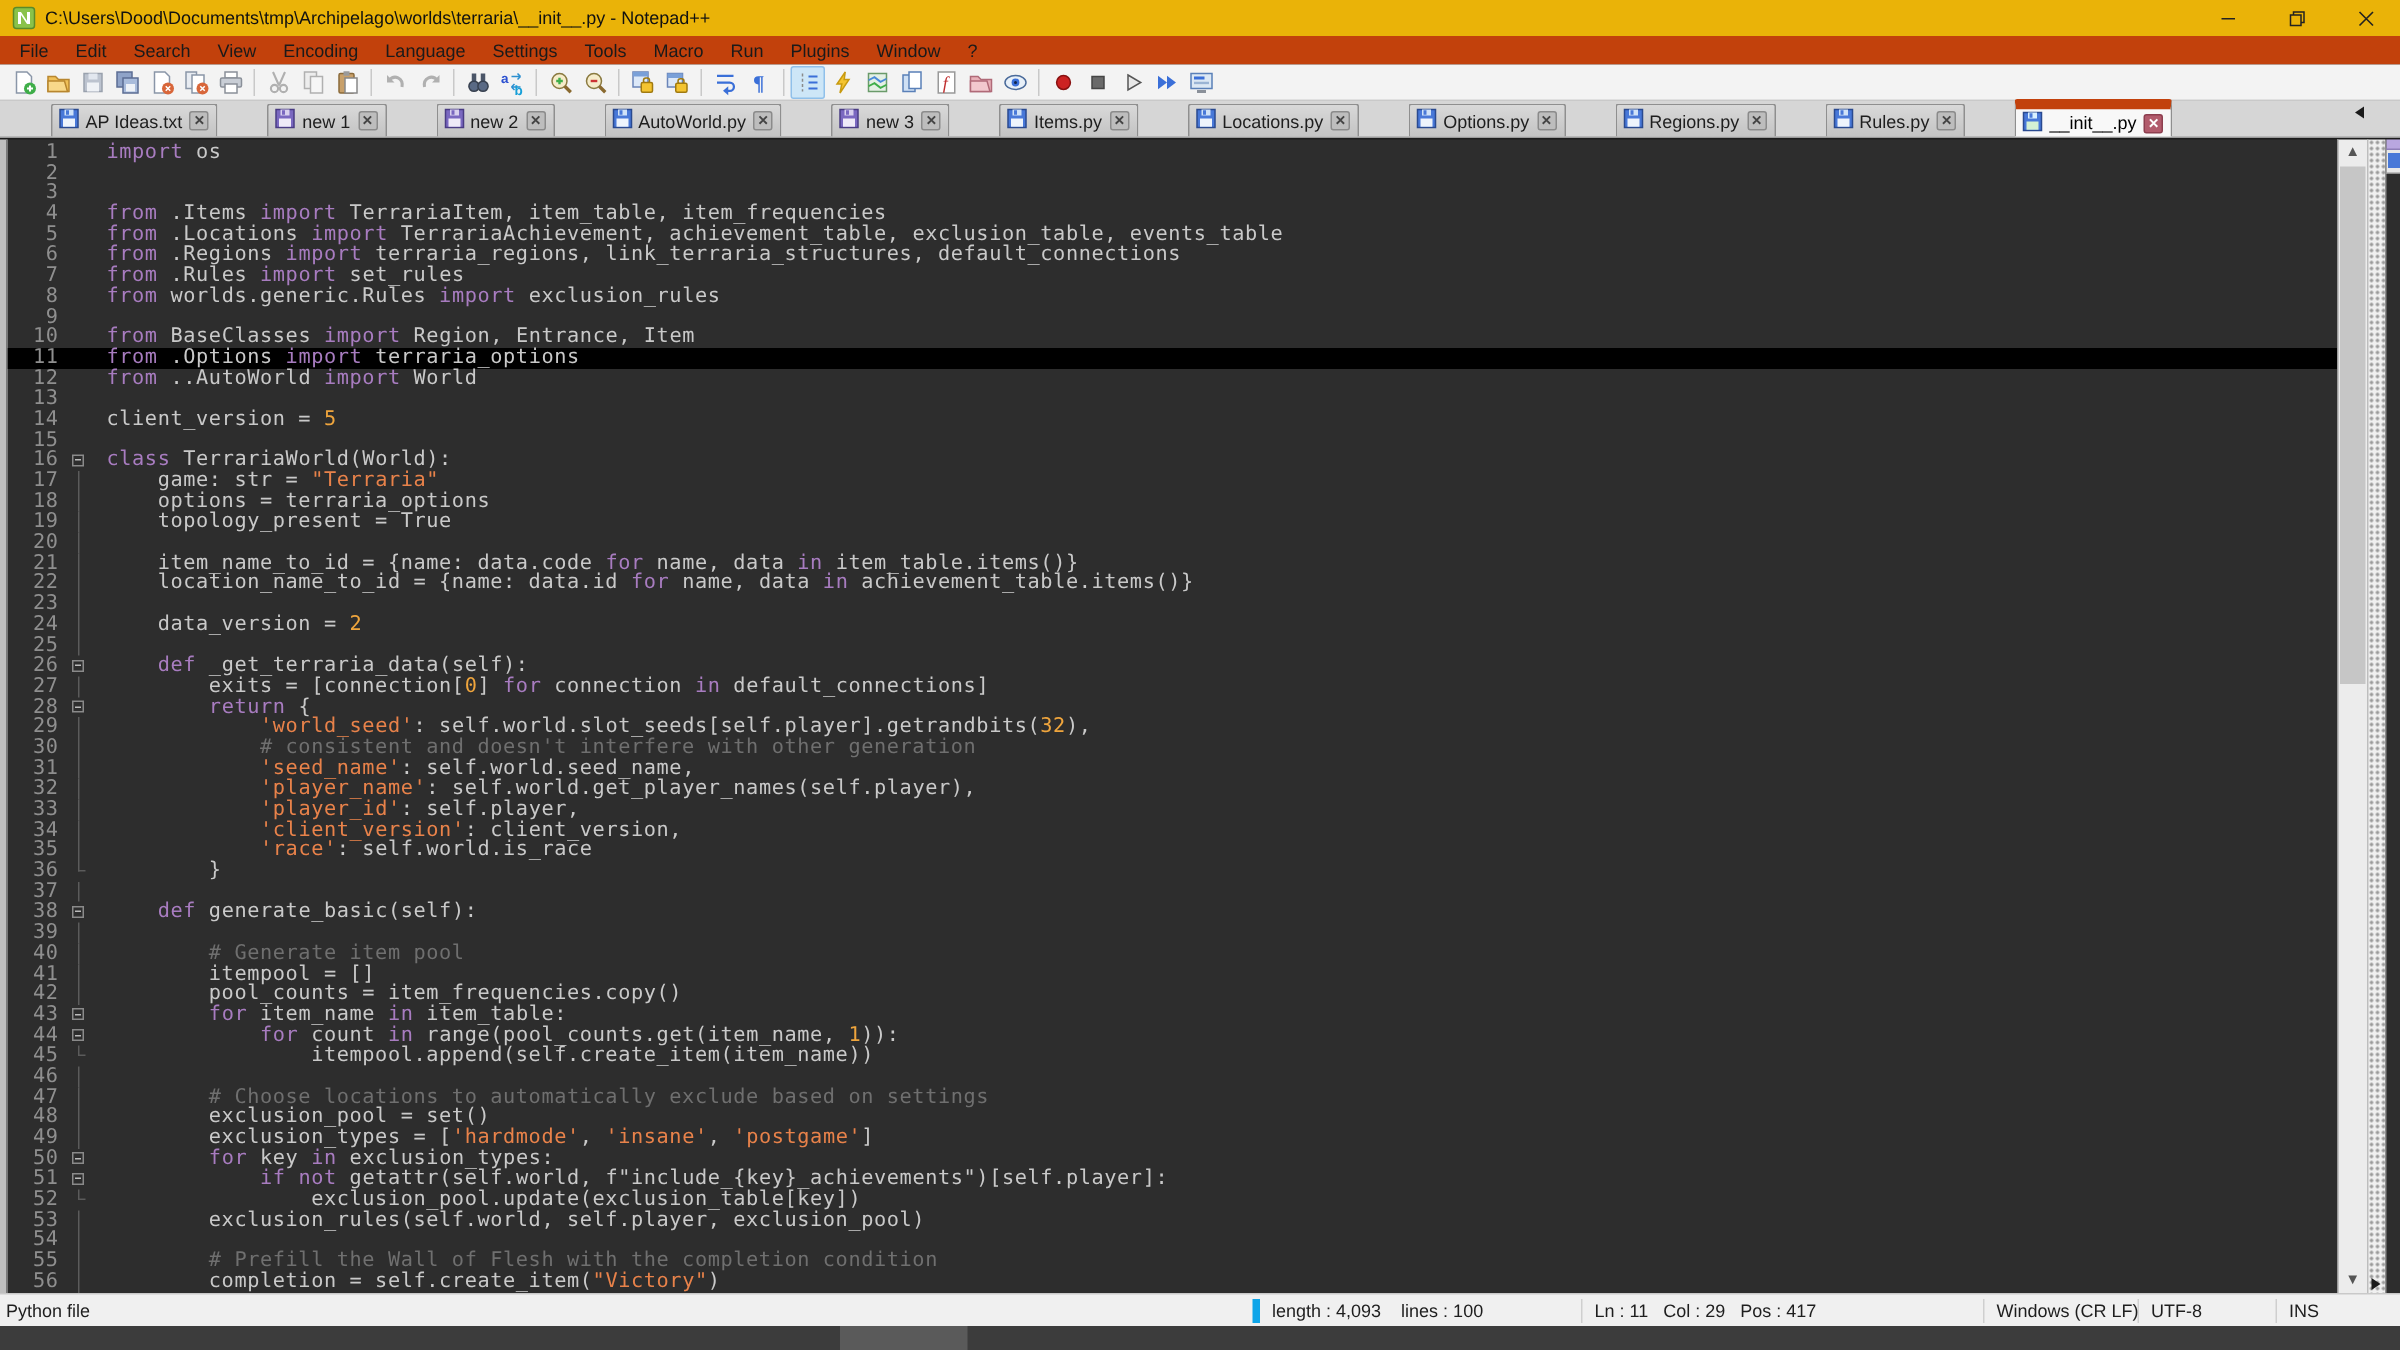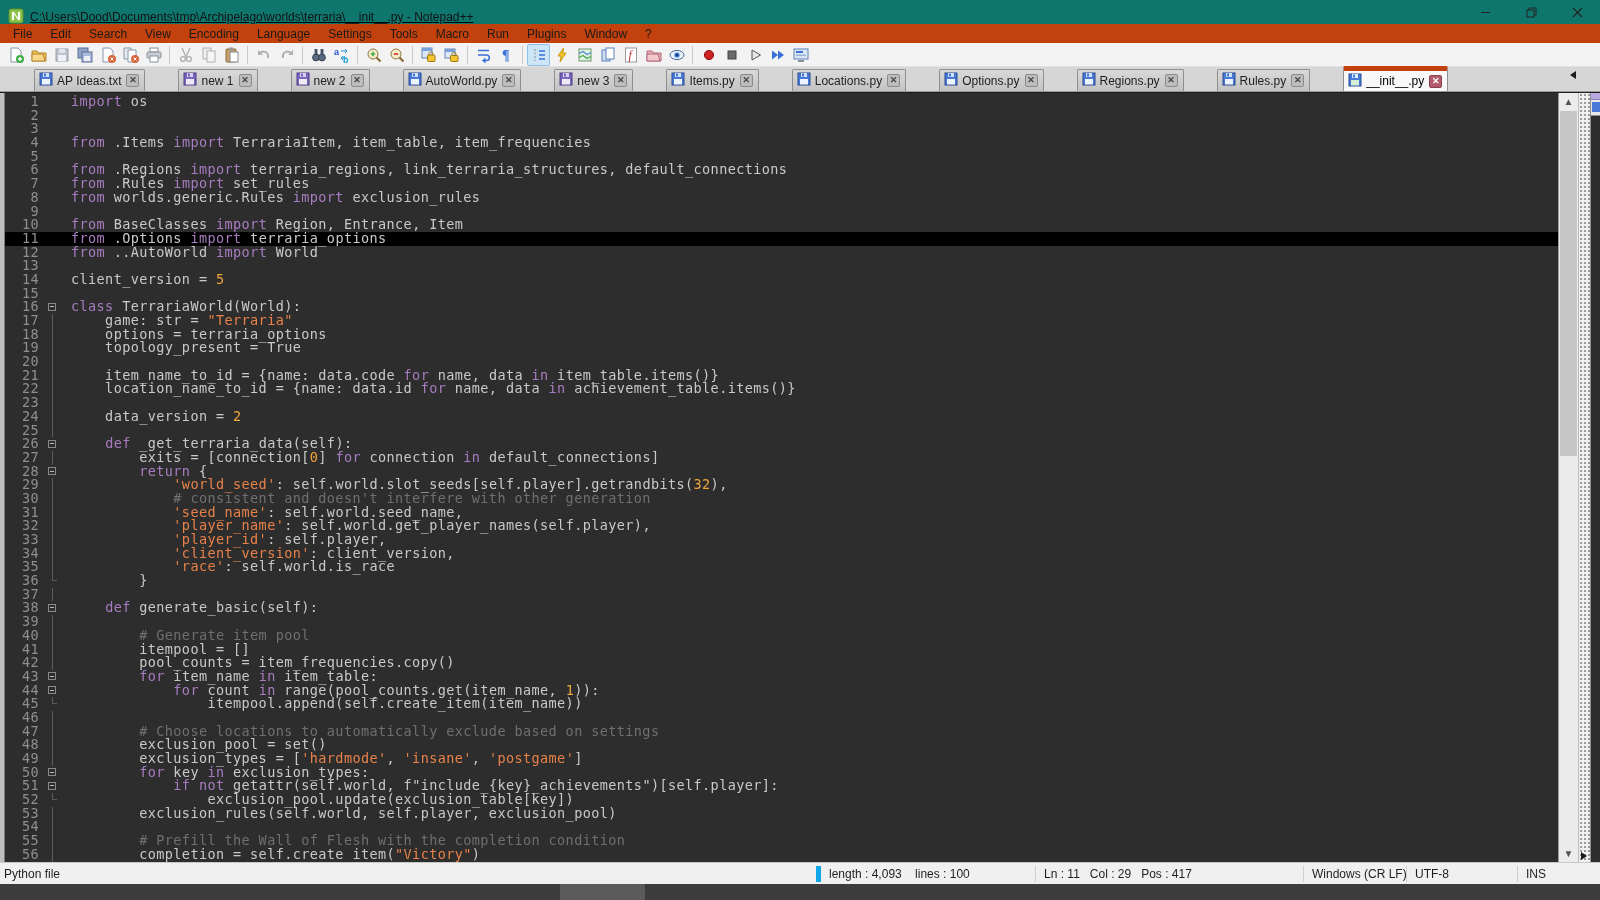--- a/index.html
+++ b/index.html
@@ -1,21 +1,21 @@
 <!DOCTYPE html>
 <html><head>
 <meta charset="utf-8">
 <style>
   * { margin:0; padding:0; box-sizing:border-box; }
   html,body { width:1600px; height:900px; overflow:hidden; background:#3c3c3c;
     font-family:"Liberation Sans", sans-serif; }
   .window { width:1600px; height:900px; display:flex; flex-direction:column; }
 
   
-  .titlebar { height:24px; background:#0f766e; display:flex; align-items:flex-end; flex:0 0 auto;text-decoration:underline; }
+  .titlebar { height:24px; background:#eab308; display:flex; align-items:center; flex:0 0 auto; }
   .app-icon { width:16px; height:16px; margin:0 6px 0 8px; flex:0 0 auto; }
   .title-text { font-size:12px; color:#111; white-space:nowrap; }
   .win-controls { margin-left:auto; display:flex; height:100%; }
   .win-btn { width:46px; height:100%; display:flex; align-items:center; justify-content:center;
     font-size:12px; color:#222; }
   .win-btn svg { display:block; }
 
   
   .menubar { height:19px; background:#c2410c; display:flex; align-items:center; padding-left:4px;
     flex:0 0 auto; }
@@ -29,21 +29,21 @@
   .tb-btn.active { background:#cde6f7; border-color:#90c0ea; }
   .tb-btn svg { display:block; }
   .tb-sep { width:1px; height:18px; background:#c9c9c9; margin:0 4px; }
 
   
   .tabbar { height:25px; background:#d6d6d6; display:flex; align-items:flex-end; padding-left:2px;
     flex:0 0 auto; position:relative; border-bottom:1px solid #9a9a9a; }
   .tab { height:22px; display:flex; align-items:center; background:linear-gradient(#d9d9d9,#c3c3c3);
     border:1px solid #8f8f8f; border-bottom:none; border-radius:2px 2px 0 0; margin-right:1px;
     padding:0 5px 0 4px; font-size:12px; color:#1e1e1e; white-space:nowrap;margin-left:32px; }
-  .tab.active { height:25px; background:#f8f8f8; border-top:5px solid #c2410c; color:#000;text-align:right; }
+  .tab.active { height:25px; background:#f8f8f8; border-top:7px solid #c2410c; color:#000;text-align:right; }
   .tab .flopico { width:14px; height:14px; margin-right:4px; flex:0 0 auto; }
   .tab-close { width:13px; height:13px; margin-left:5px; background:#bdbdbd; border:1px solid #8b8b8b;
     border-radius:2px; display:flex; align-items:center; justify-content:center; font-size:9px;
     line-height:1; color:#444; font-weight:bold; }
   .tab.active .tab-close { background:#b25b6c; border-color:#8d3f4f; color:#fff; }
   .tab-scroll-left { position:absolute; right:24px; top:4px; width:0; height:0;
     border-top:4px solid transparent; border-bottom:4px solid transparent; border-right:6px solid #1a1a1a; }
 
   
   .editor-row { flex:1 1 auto; display:flex; min-height:0; background:#2d2d2d; border-top:1px solid #1c1c1c; }
@@ -83,21 +83,21 @@
   .view2-icon { height:16px; background:#e8e8e8; border-bottom:1px solid #8f8f8f; position:relative; }
   .view2-icon:after { content:""; position:absolute; left:1px; top:2px; width:8px; height:10px; background:#4878d8; }
 
   
   .statusbar { height:22px; background:#f0f0f0; border-top:1px solid #c9c9c9; display:flex;
     align-items:center; font-size:12px; color:#1e1e1e; flex:0 0 auto; }
   .sb-sec { padding:0 8px; height:16px; display:flex; align-items:center; border-right:1px solid #cfcfcf;
     white-space:pre; }
   .sb-file { flex:1 1 auto; border-right:5px solid #0ea5e9; padding-left:4px; }
   .sb-doc { width:215px; } .sb-cursor { width:268px; } .sb-eol { width:103px; }
-  .sb-enc { width:111px; } .sb-ins { width:82px; border-right:none; }
+  .sb-enc { width:92px; } .sb-ins { width:82px; border-right:none; }
 
   
   .bottom-strip { height:16px; background:#3c3c3c; position:relative; flex:0 0 auto; }
   .bottom-thumb { position:absolute; left:560px; top:0; width:85px; height:100%; background:#5a5a5a; }
 </style>
 </head>
 <body>
 
 <div class="window">
 
@@ -477,21 +477,21 @@
       <div class="tab-scroll-left"></div>
   </div>
 
   <div class="editor-row">
     <div class="left-edge"></div>
     <div class="editor" id="editor">
         <div class="code-line"><span class="gutter">1</span><span class="foldcol"></span><span class="codetext"><span class="tk-k">import</span><span class="tk-d"> os</span></span></div>
         <div class="code-line"><span class="gutter">2</span><span class="foldcol"></span><span class="codetext"></span></div>
         <div class="code-line"><span class="gutter">3</span><span class="foldcol"></span><span class="codetext"></span></div>
         <div class="code-line"><span class="gutter">4</span><span class="foldcol"></span><span class="codetext"><span class="tk-k">from</span><span class="tk-d"> .Items </span><span class="tk-k">import</span><span class="tk-d"> TerrariaItem, item_table, item_frequencies</span></span></div>
-        <div class="code-line"><span class="gutter">5</span><span class="foldcol"></span></div>
+        <div class="code-line"><span class="gutter">5</span><span class="foldcol"></span><span class="codetext"><span class="tk-k">from</span><span class="tk-d"> .Locations </span><span class="tk-k">import</span><span class="tk-d"> TerrariaAchievement, achievement_table, exclusion_table, events_table</span></span></div>
         <div class="code-line"><span class="gutter">6</span><span class="foldcol"></span><span class="codetext"><span class="tk-k">from</span><span class="tk-d"> .Regions </span><span class="tk-k">import</span><span class="tk-d"> terraria_regions, link_terraria_structures, default_connections</span></span></div>
         <div class="code-line"><span class="gutter">7</span><span class="foldcol"></span><span class="codetext"><span class="tk-k">from</span><span class="tk-d"> .Rules </span><span class="tk-k">import</span><span class="tk-d"> set_rules</span></span></div>
         <div class="code-line"><span class="gutter">8</span><span class="foldcol"></span><span class="codetext"><span class="tk-k">from</span><span class="tk-d"> worlds.generic.Rules </span><span class="tk-k">import</span><span class="tk-d"> exclusion_rules</span></span></div>
         <div class="code-line"><span class="gutter">9</span><span class="foldcol"></span><span class="codetext"></span></div>
         <div class="code-line"><span class="gutter">10</span><span class="foldcol"></span><span class="codetext"><span class="tk-k">from</span><span class="tk-d"> BaseClasses </span><span class="tk-k">import</span><span class="tk-d"> Region, Entrance, Item</span></span></div>
         <div class="code-line current"><span class="gutter">11</span><span class="foldcol"></span><span class="codetext"><span class="tk-k">from</span><span class="tk-d"> .Options </span><span class="tk-k">import</span><span class="tk-d"> terraria_options</span></span></div>
         <div class="code-line"><span class="gutter">12</span><span class="foldcol"></span><span class="codetext"><span class="tk-k">from</span><span class="tk-d"> ..AutoWorld </span><span class="tk-k">import</span><span class="tk-d"> World</span></span></div>
         <div class="code-line"><span class="gutter">13</span><span class="foldcol"></span><span class="codetext"></span></div>
         <div class="code-line"><span class="gutter">14</span><span class="foldcol"></span><span class="codetext"><span class="tk-d">client_version = </span><span class="tk-n">5</span></span></div>
         <div class="code-line"><span class="gutter">15</span><span class="foldcol"></span><span class="codetext"></span></div>

